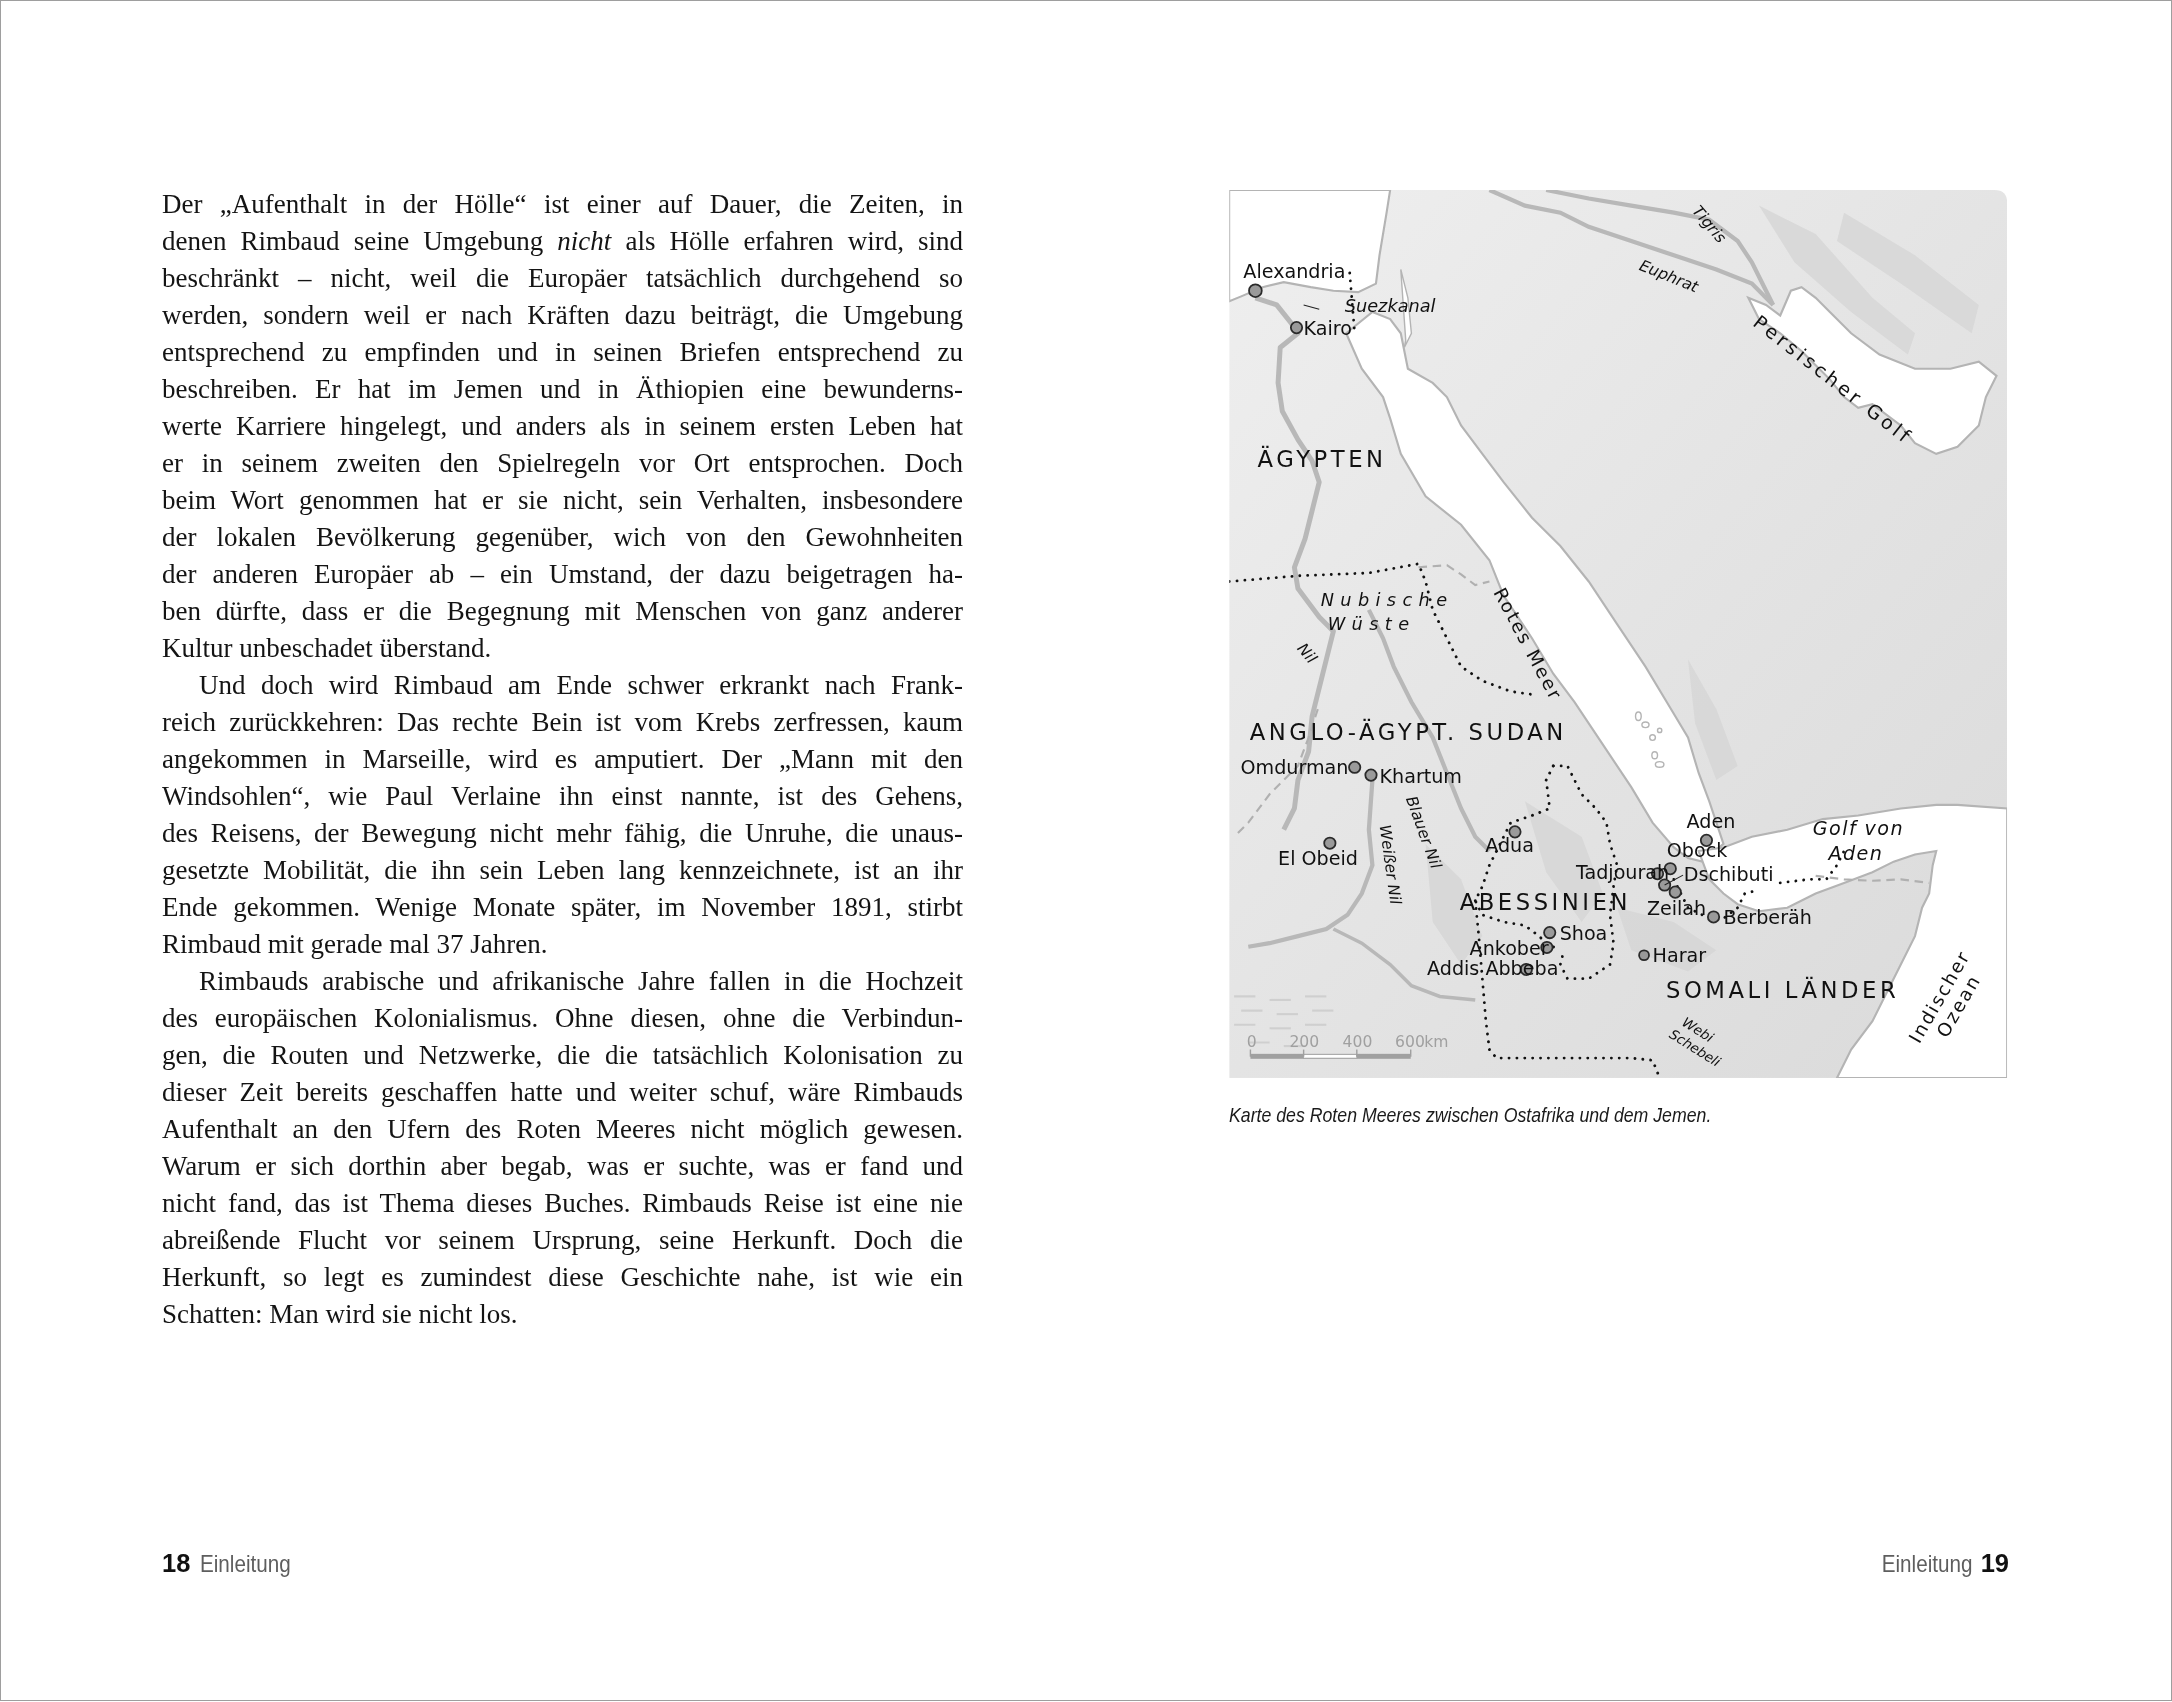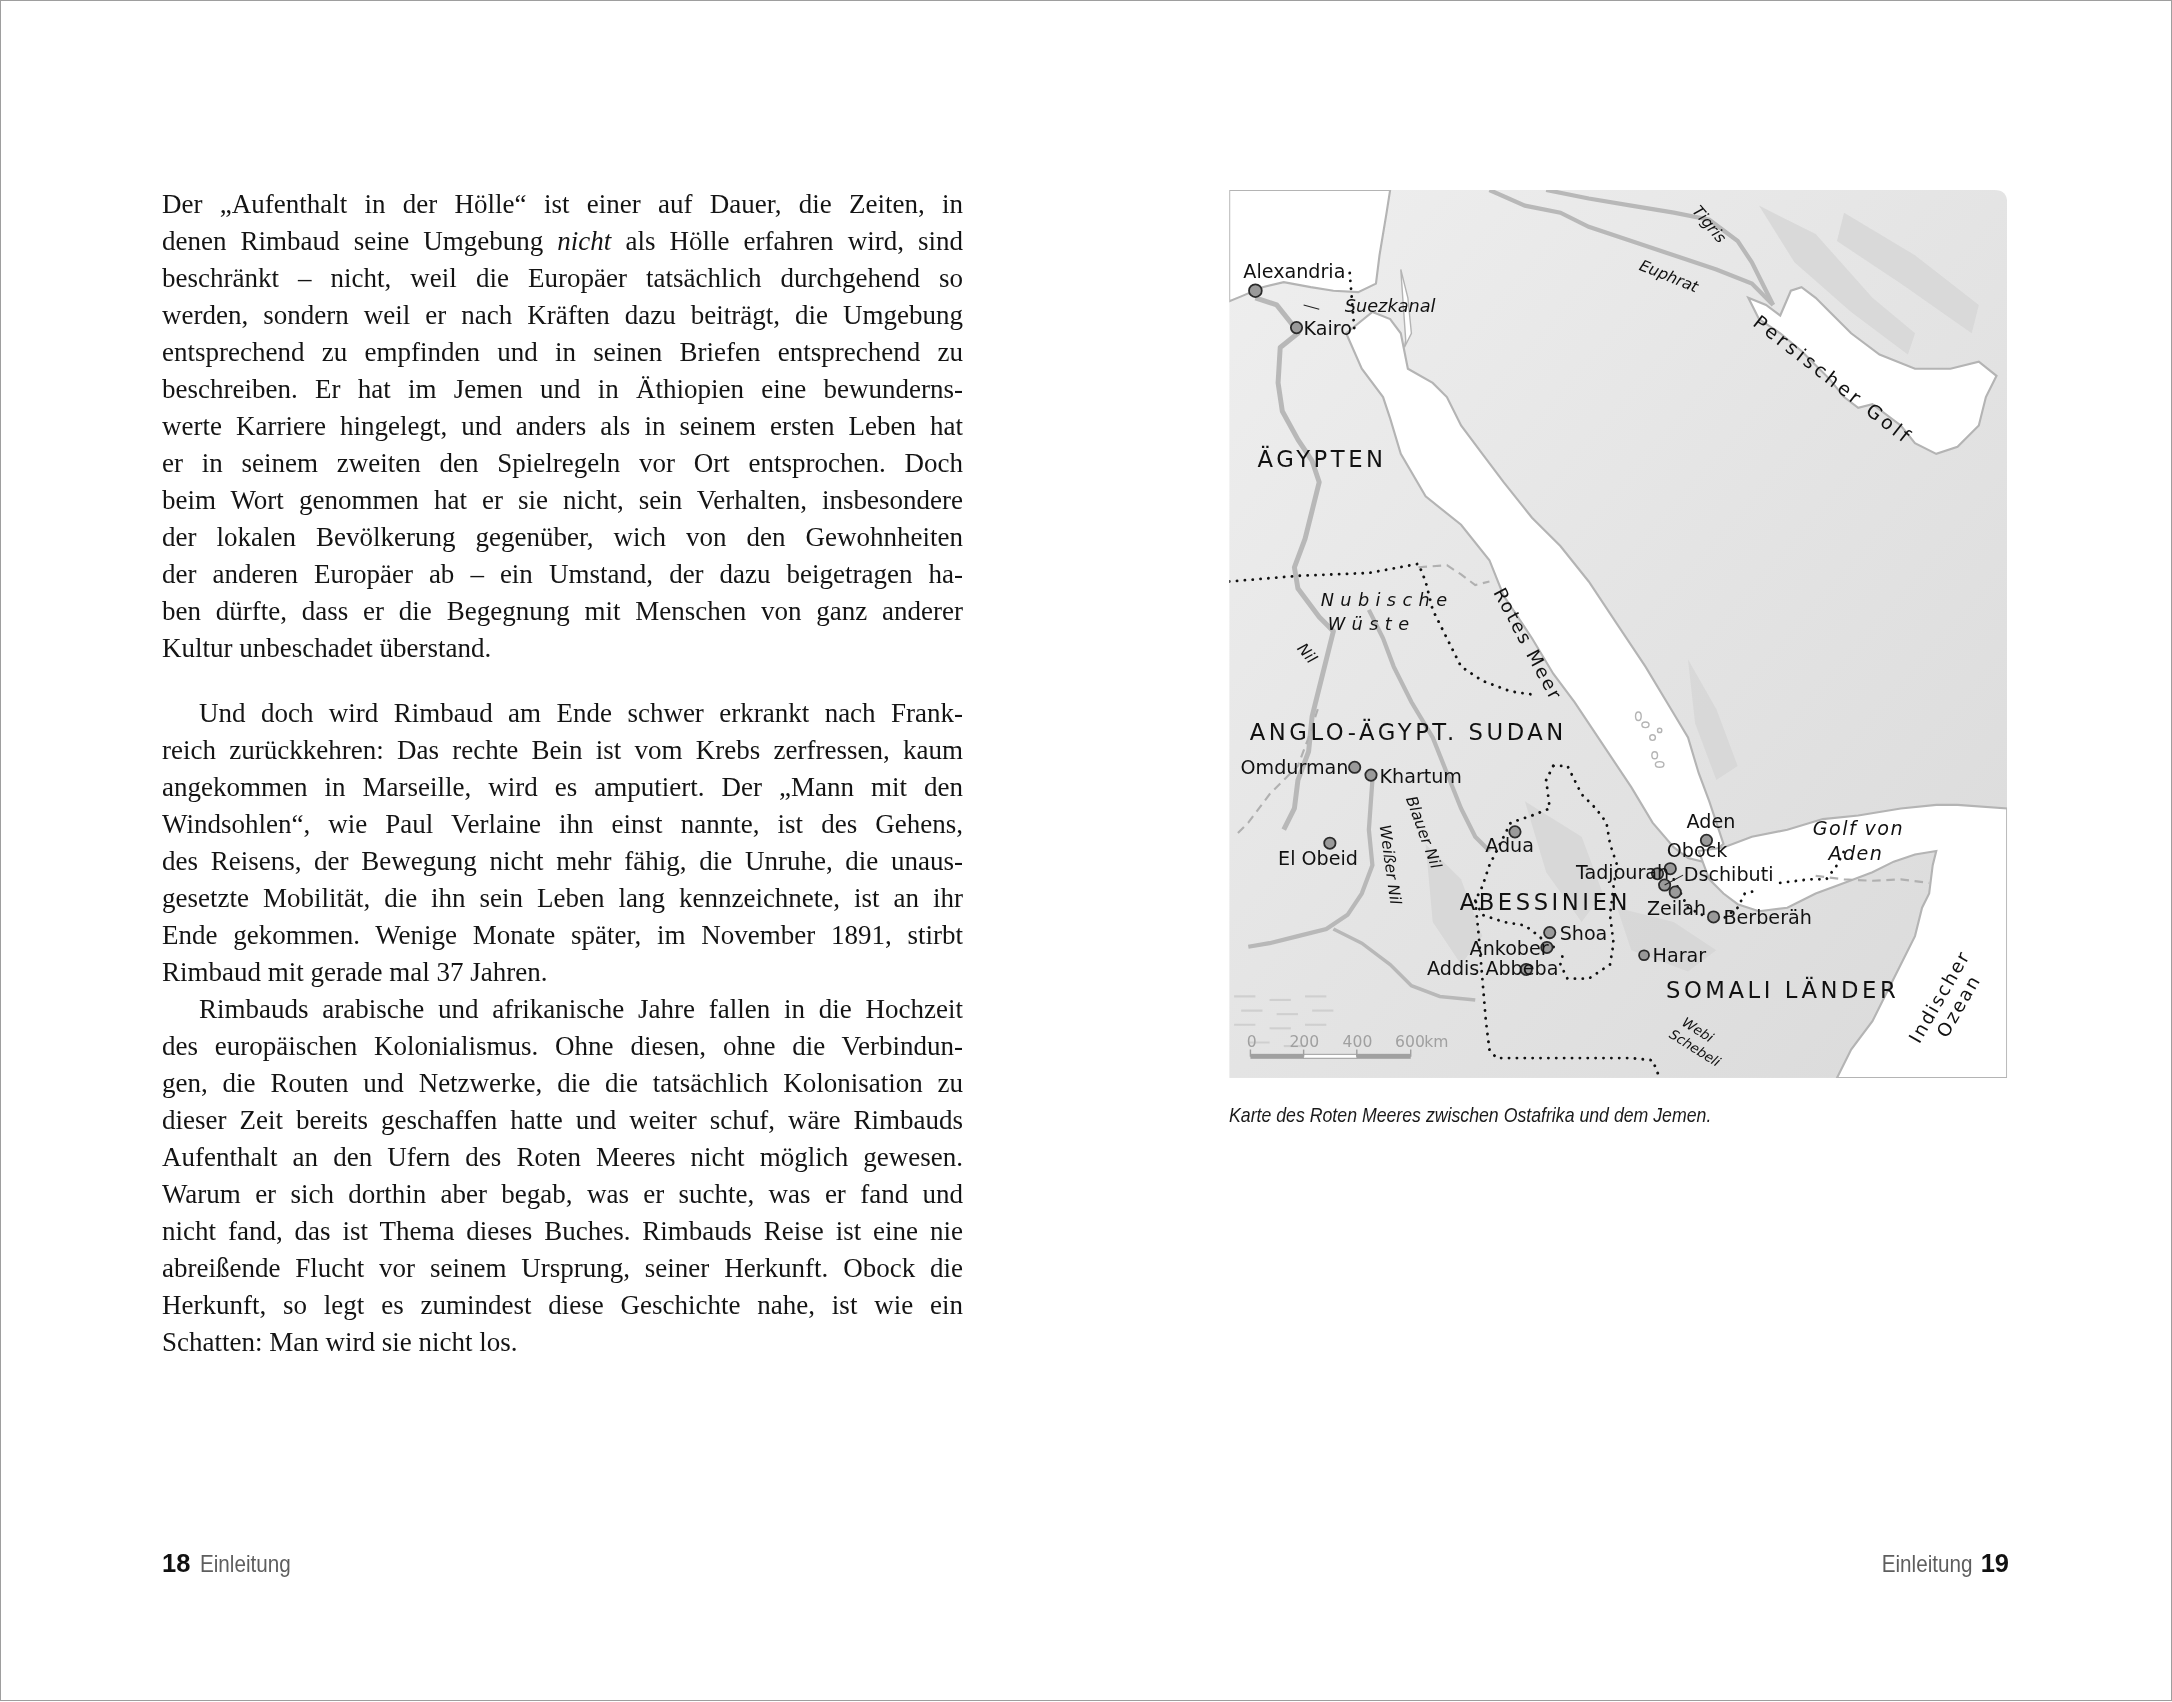--- a/index.html
+++ b/index.html
@@ -39,38 +39,38 @@
         <span class="line">beschreiben. Er hat im Jemen und in Äthiopien eine bewunderns-</span>
         <span class="line">werte Karriere hingelegt, und anders als in seinem ersten Leben hat</span>
         <span class="line">er in seinem zweiten den Spielregeln vor Ort entsprochen. Doch</span>
         <span class="line">beim Wort genommen hat er sie nicht, sein Verhalten, insbesondere</span>
         <span class="line">der lokalen Bevölkerung gegenüber, wich von den Gewohnheiten</span>
         <span class="line">der anderen Europäer ab – ein Umstand, der dazu beigetragen ha-</span>
         <span class="line">ben dürfte, dass er die Begegnung mit Menschen von ganz anderer</span>
         <span class="line last">Kultur unbeschadet überstand.</span>
       </p>
       <p>
-        <span class="line" style="text-indent: 37px; margin-top: 28px;">Und doch wird Rimbaud am Ende schwer erkrankt nach Frank-</span>
+        <span class="line" style="text-indent: 37px;">Und doch wird Rimbaud am Ende schwer erkrankt nach Frank-</span>
         <span class="line">reich zurückkehren: Das rechte Bein ist vom Krebs zerfressen, kaum</span>
         <span class="line">angekommen in Marseille, wird es amputiert. Der „Mann mit den</span>
         <span class="line">Windsohlen“, wie Paul Verlaine ihn einst nannte, ist des Gehens,</span>
         <span class="line">des Reisens, der Bewegung nicht mehr fähig, die Unruhe, die unaus-</span>
         <span class="line">gesetzte Mobilität, die ihn sein Leben lang kennzeichnete, ist an ihr</span>
         <span class="line">Ende gekommen. Wenige Monate später, im November 1891, stirbt</span>
         <span class="line last">Rimbaud mit gerade mal 37 Jahren.</span>
       </p>
       <p>
         <span class="line" style="text-indent: 37px;">Rimbauds arabische und afrikanische Jahre fallen in die Hochzeit</span>
         <span class="line">des europäischen Kolonialismus. Ohne diesen, ohne die Verbindun-</span>
         <span class="line">gen, die Routen und Netzwerke, die die tatsächlich Kolonisation zu</span>
         <span class="line">dieser Zeit bereits geschaffen hatte und weiter schuf, wäre Rimbauds</span>
         <span class="line">Aufenthalt an den Ufern des Roten Meeres nicht möglich gewesen.</span>
         <span class="line">Warum er sich dorthin aber begab, was er suchte, was er fand und</span>
         <span class="line">nicht fand, das ist Thema dieses Buches. Rimbauds Reise ist eine nie</span>
-        <span class="line">abreißende Flucht vor seinem Ursprung, seiner Herkunft. Obock die</span>
+        <span class="line">abreißende Flucht vor seinem Ursprung, seine Herkunft. Doch die</span>
         <span class="line">Herkunft, so legt es zumindest diese Geschichte nahe, ist wie ein</span>
         <span class="line last">Schatten: Man wird sie nicht los.</span>
       </p>
     </div>
   <div class="footer footer-left">
     <span class="num">18</span><span class="lbl">Einleitung</span>
   </div>
 </div>
 
 <div class="map-wrap">

